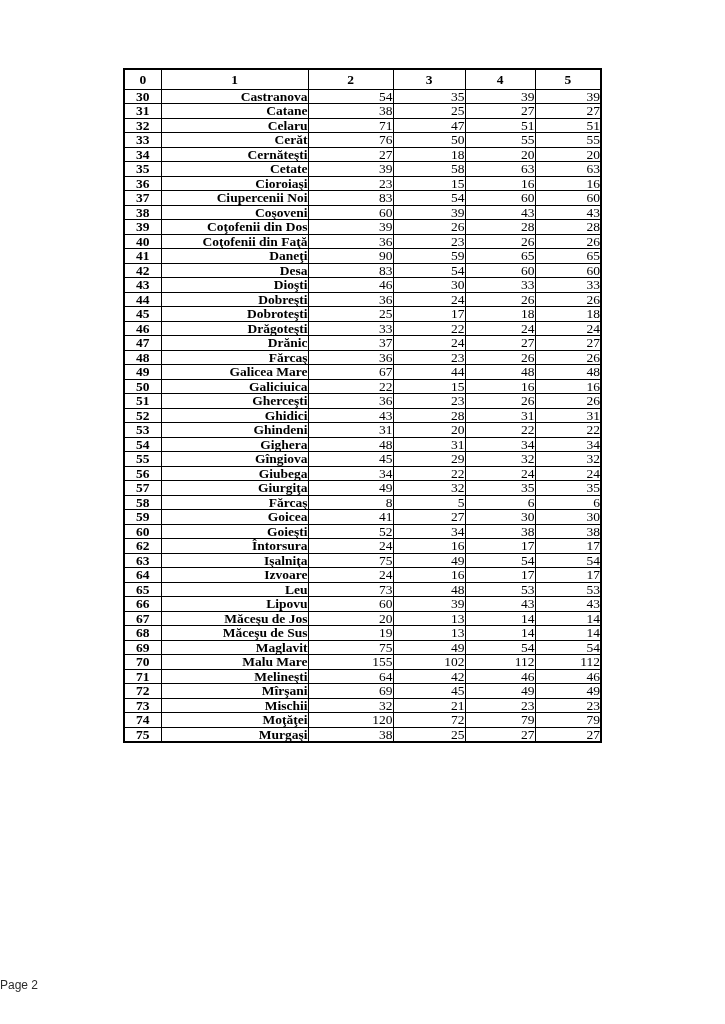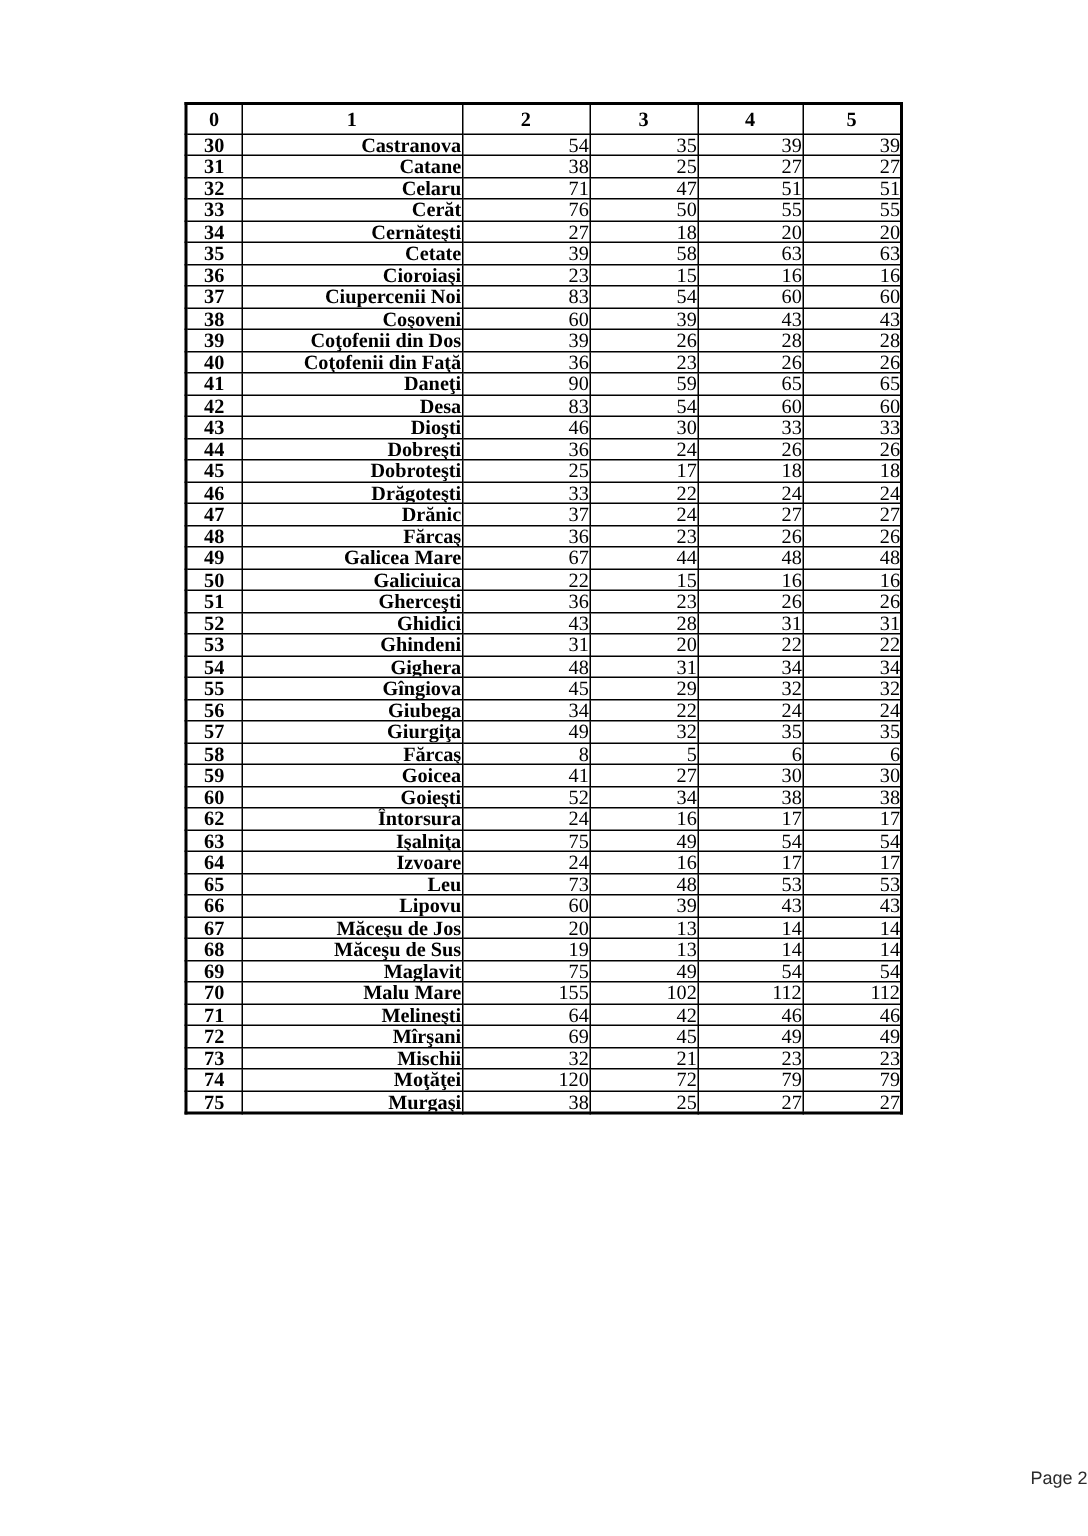--- a/index.html
+++ b/index.html
@@ -55,21 +55,21 @@
     font-weight: normal;
     text-align: right;
     vertical-align: middle;
     padding-right: 4px;
   }
   .footer {
     position: absolute;
     top: 978px;
     left: 0;
     width: 725px;
-    text-align: right;
+    text-align: left;
     font-family: "Liberation Sans", sans-serif;
     font-size: 12px;
     color: #2b2b2b;
   }
 </style>
 </head>
 <body>
 
 <div class="page">
 

